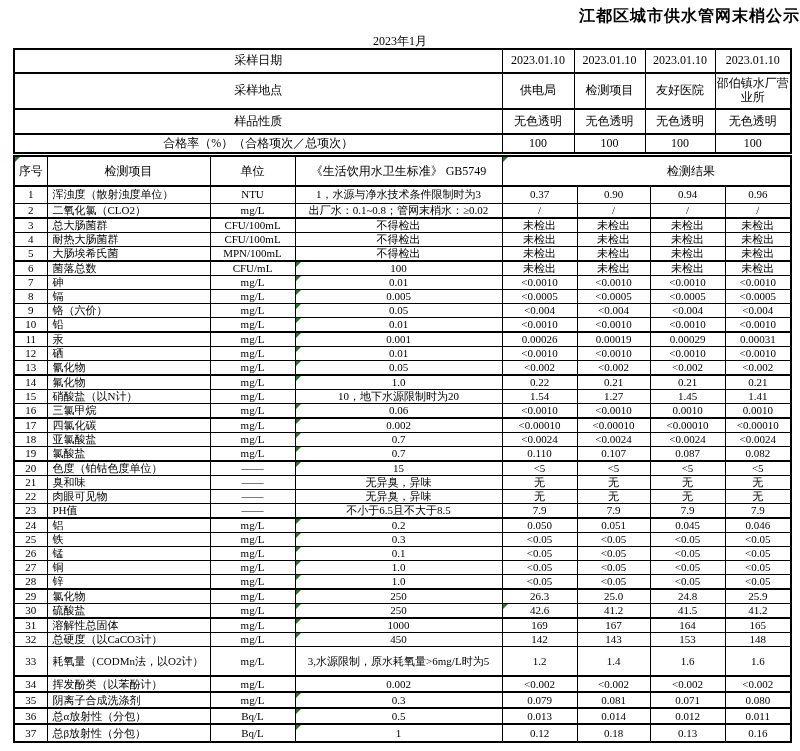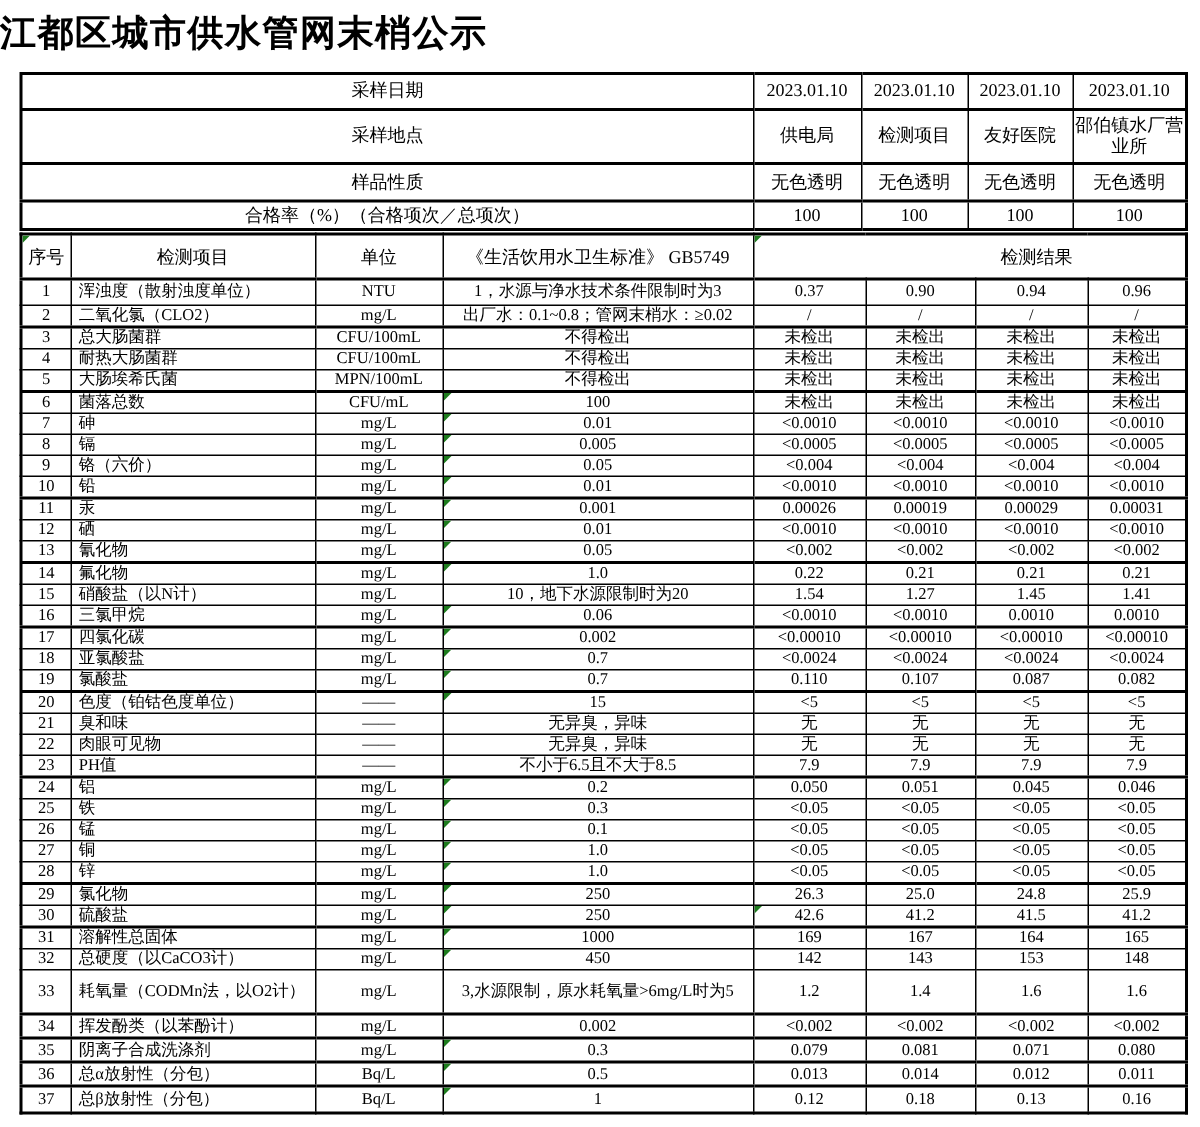--- a/index.html
+++ b/index.html
@@ -2,23 +2,23 @@
 <html style="--flag: #1e7c1e;"><head>
 <meta charset="utf-8">
 <style>
   * { margin:0; padding:0; box-sizing:border-box; }
   html,body { background:#fff; }
   .page {
     position:relative; width:800px; height:751px; background:#fff; color:#000;
     font-family:"Liberation Serif","DejaVu Serif",serif; overflow:hidden;
   }
   .title {
-    position:absolute; top:6px; left:0; width:100%; text-align:left;
+    position:absolute; top:6px; left:0; width:100%; text-align:right;
     font-family:"Liberation Sans","DejaVu Sans",sans-serif;
-    font-weight:bold; font-size:24px; letter-spacing:1px;
+    font-weight:bold; font-size:16px; letter-spacing:1px;
   }
   .subtitle {
     position:absolute; top:33px; left:0; width:100%; text-align:center; font-size:12px;
   }
   table { border-collapse:collapse; table-layout:fixed; position:absolute; left:13px; width:777px; background:#fff;border-radius:27px; }
   td, th { border:1px solid #000; padding:0; text-align:center; vertical-align:middle; font-weight:normal; overflow:hidden; position:relative; }
 
   
   table.top { top:48px; border:2px solid #000; }
   table.top td { border-width:2px 1px; font-size:12px; line-height:1.15; }
@@ -40,20 +40,21 @@
   .flag::before {
     content:""; position:absolute; top:0; left:0; width:0; height:0;
     border-top:5px solid var(--flag,#1e7c1e); border-right:5px solid transparent;
   }
 </style>
 </head>
 <body>
 
 <div class="page">
   <div class="title">江都区城市供水管网末梢公示</div>
+  <div class="subtitle">2023年1月</div>
 
   <table class="top">
     <colgroup>
       <col style="width:488px">
         <col style="width:72px">
         <col style="width:71px">
         <col style="width:70px">
         <col style="width:76px">
     </colgroup>
     <tbody id="topBody">

